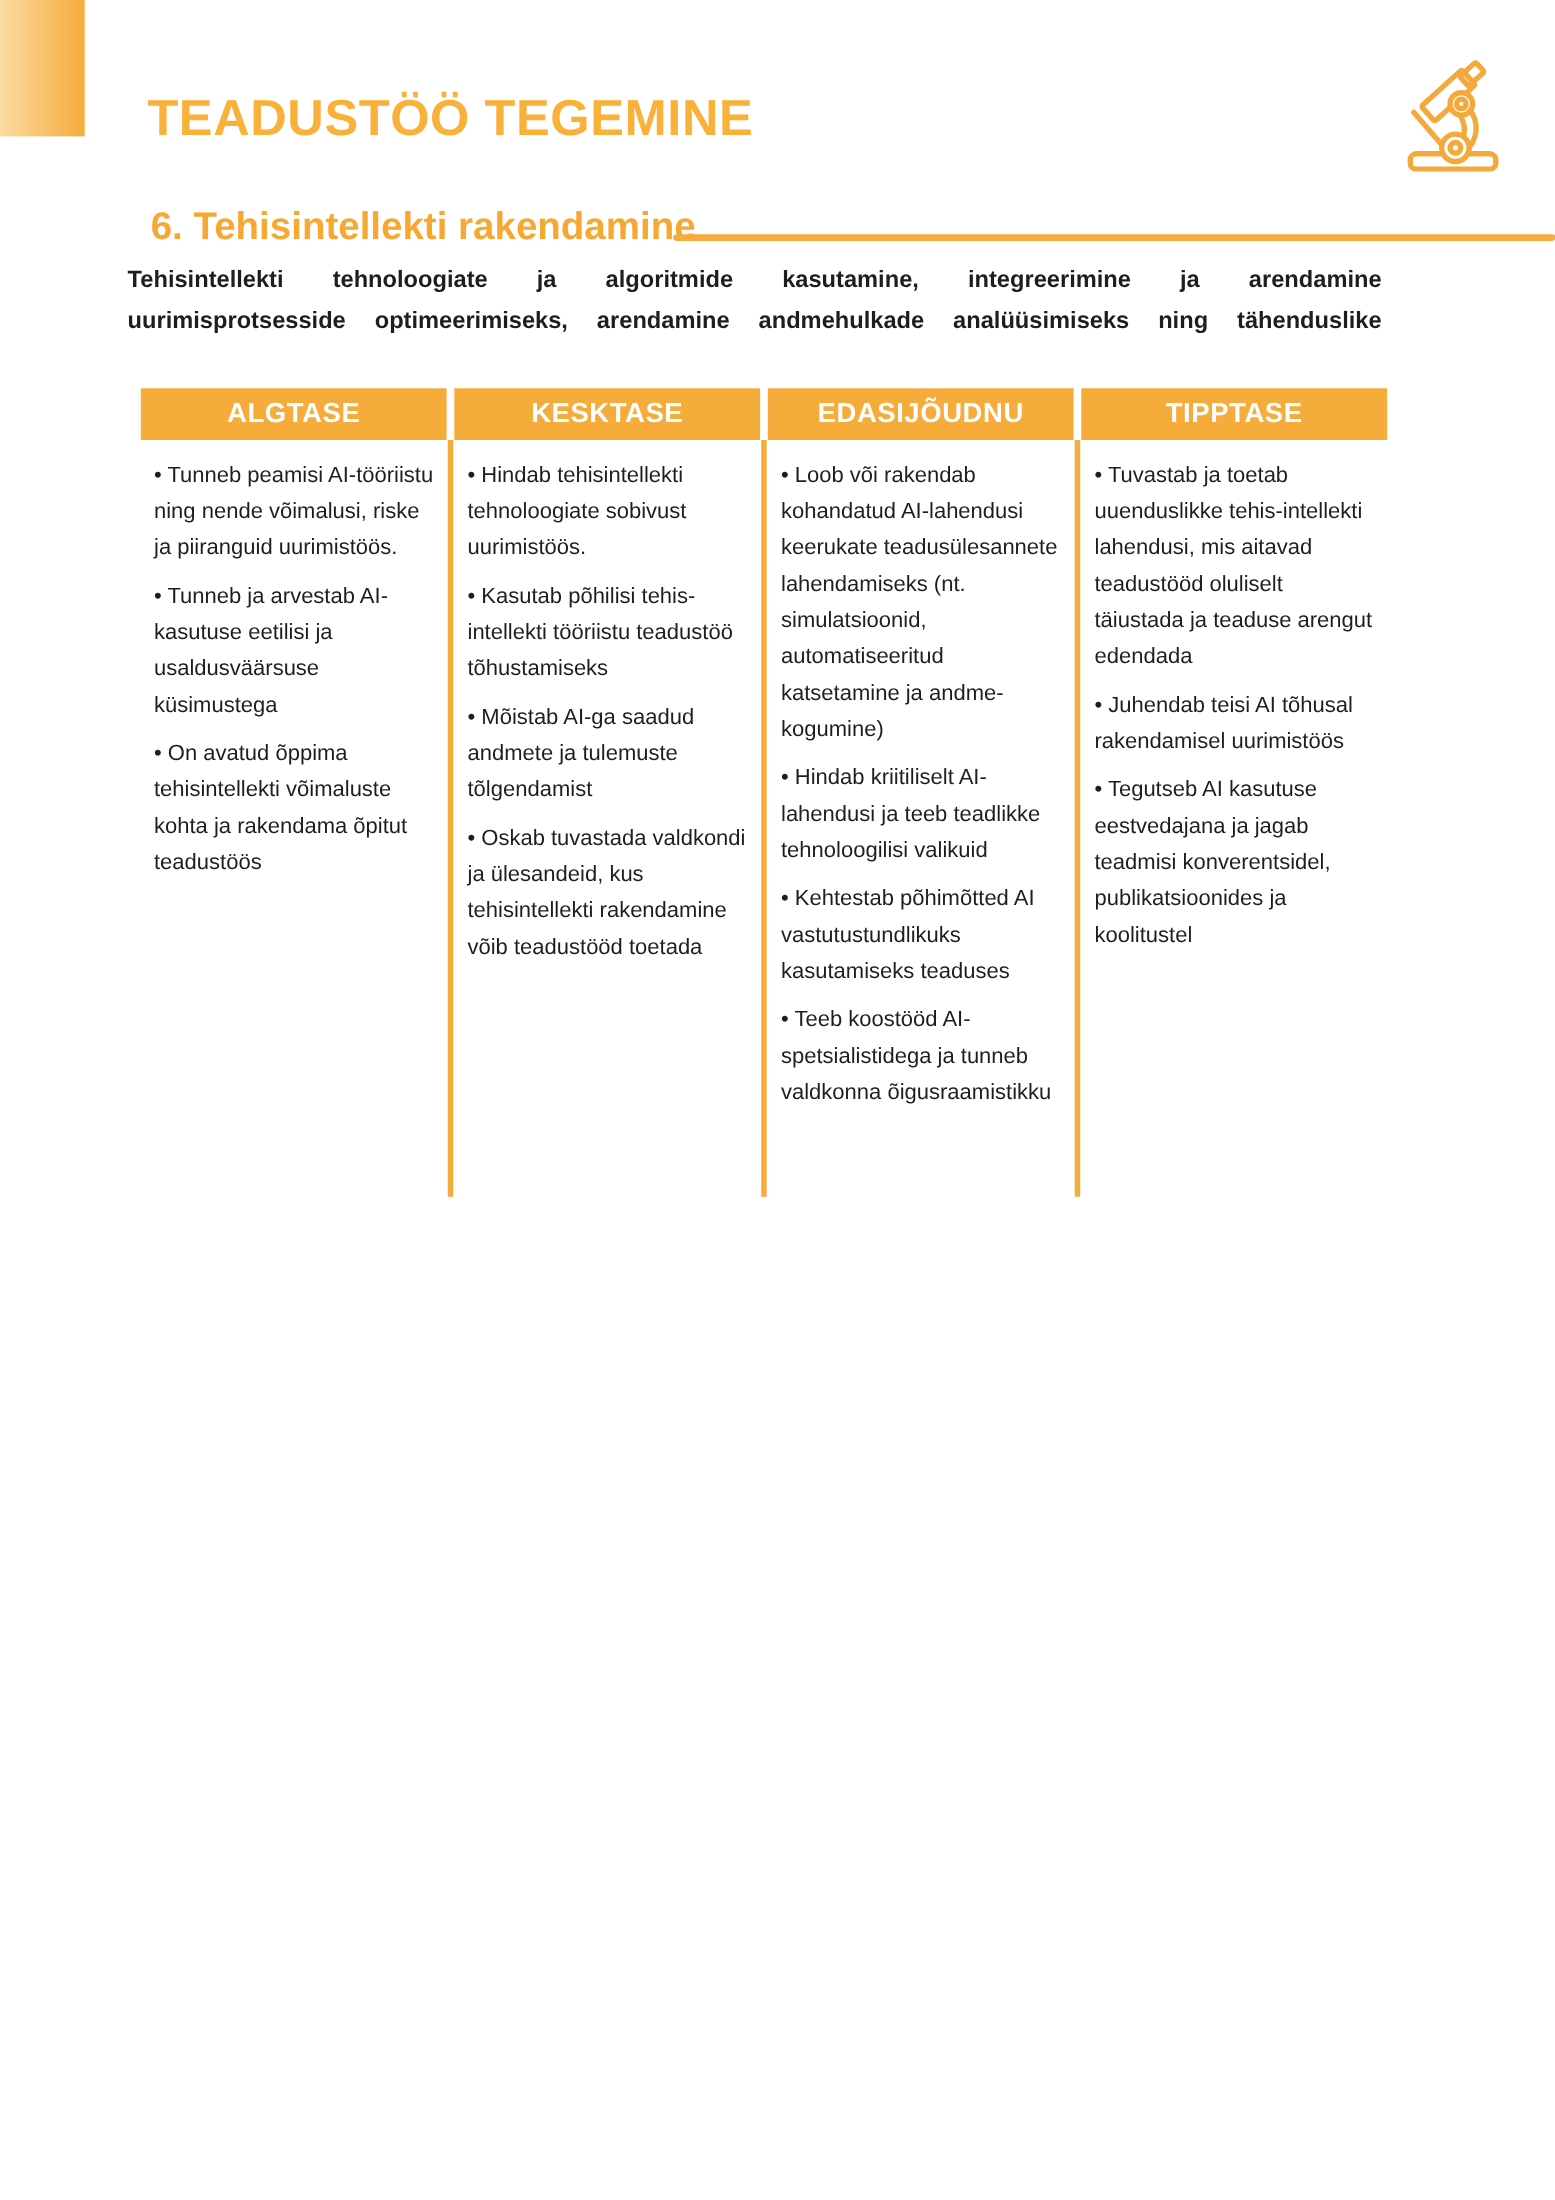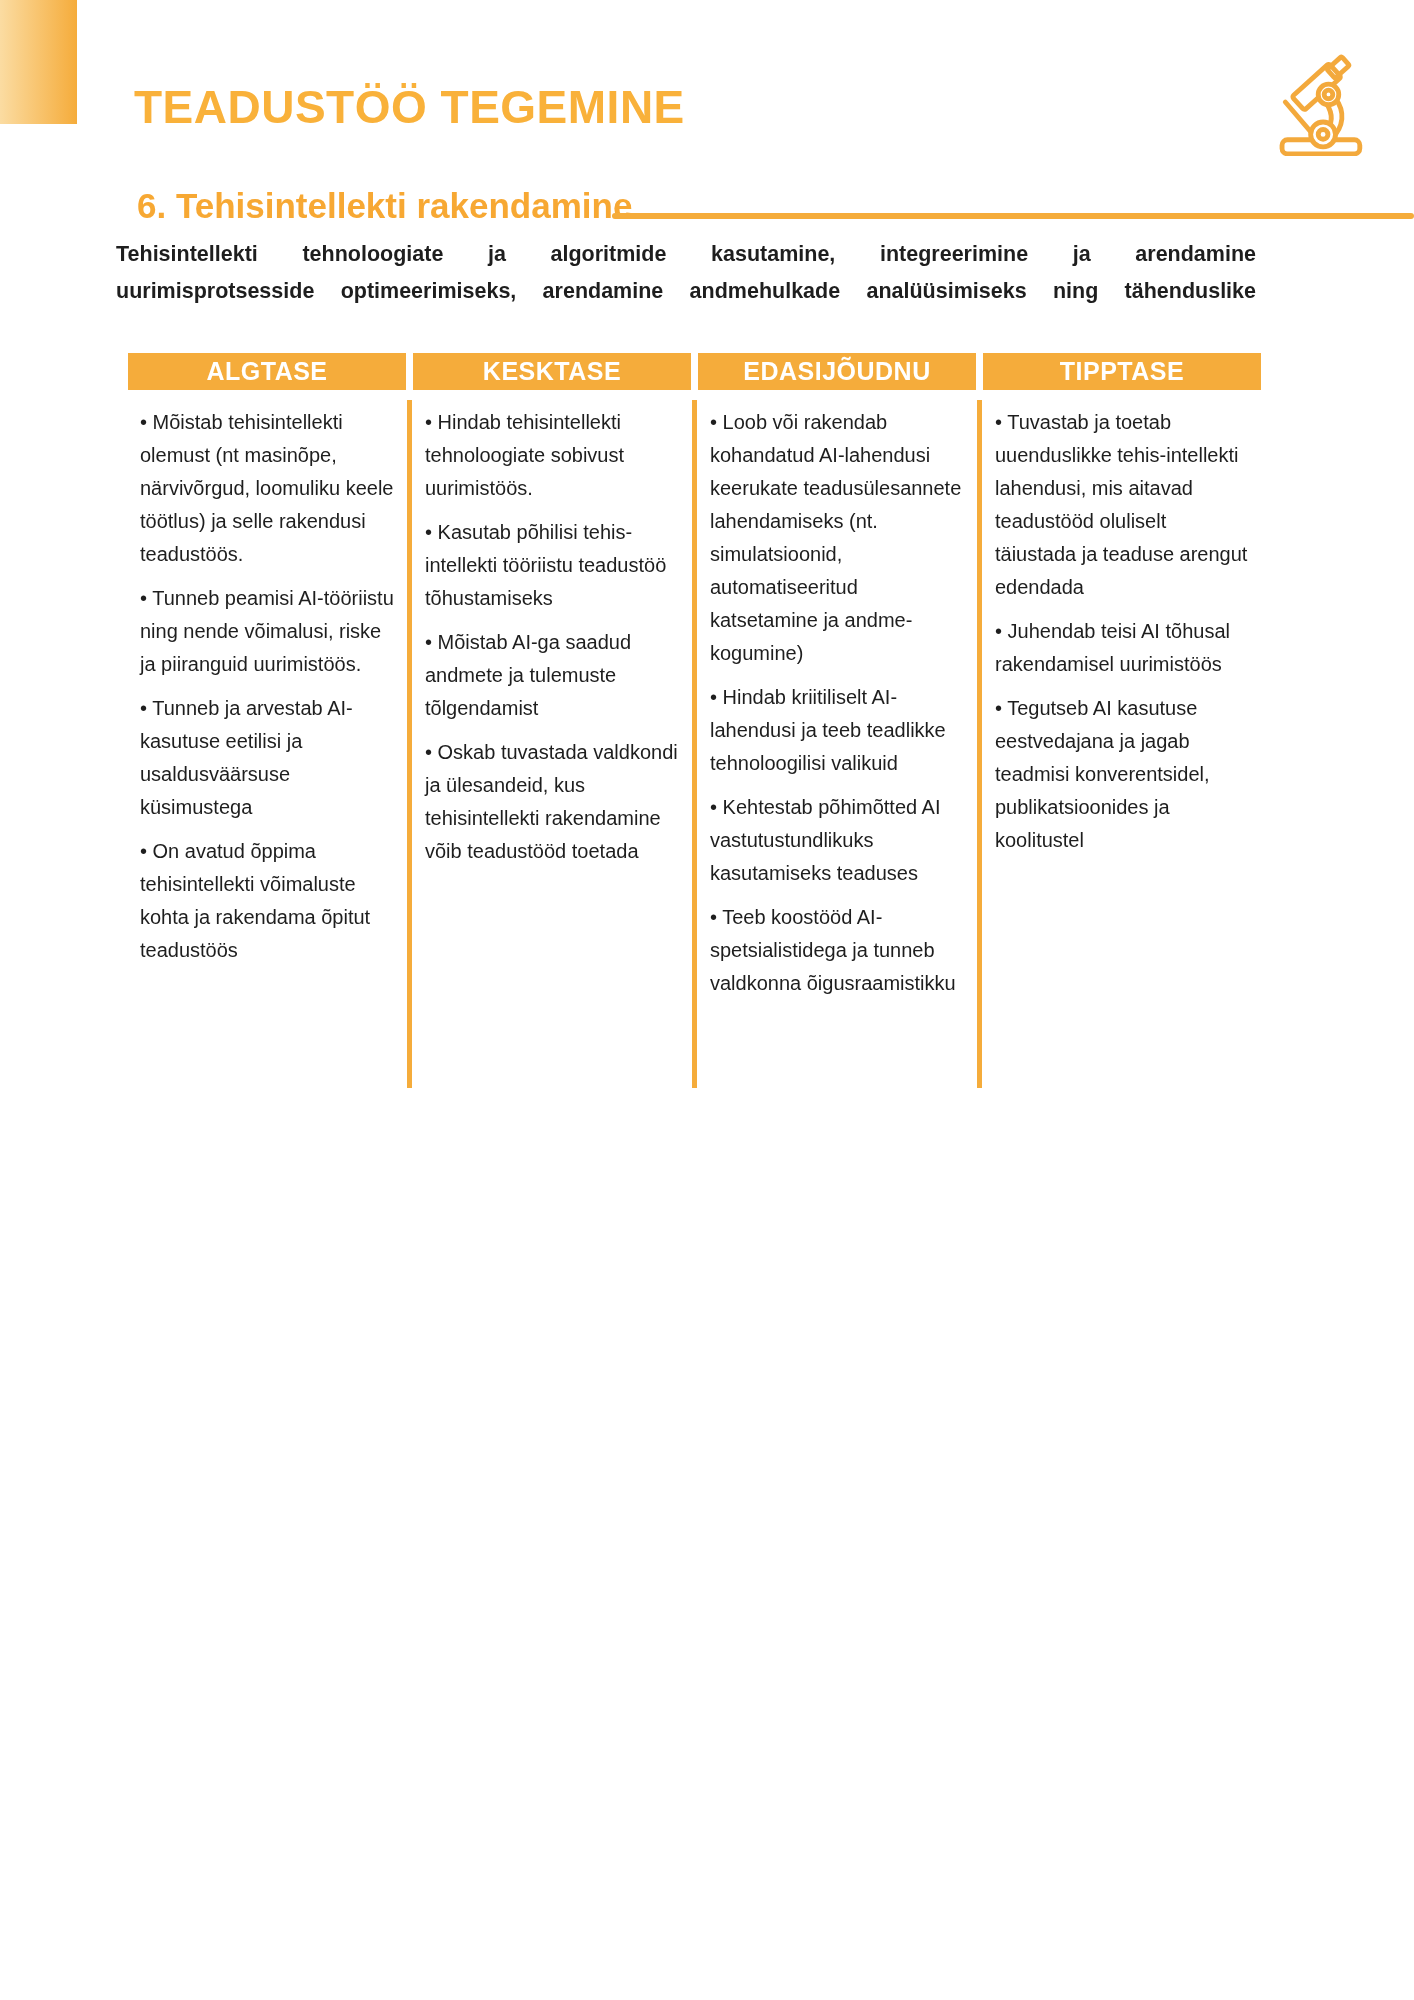--- a/index.html
+++ b/index.html
@@ -75,21 +75,21 @@
     left:128px; top:353px;
     display:flex;
     gap:7px;
   }
   .level-col {
     position:relative;
     width:278px;
     flex:0 0 278px;
   }
   .level-header {
-    height:37px;
+    height:47px;
     background:var(--accent);
     color:#ffffff;
     font-size:25px;
     font-weight:bold;
     letter-spacing:0.5px;
     display:flex;
     align-items:center;
     justify-content:center;
   }
   .level-body {
@@ -143,21 +143,20 @@
 
   <div class="intro">
       <div class="intro-line">Tehisintellekti tehnoloogiate ja algoritmide kasutamine, integreerimine ja arendamine</div>
       <div class="intro-line">uurimisprotsesside optimeerimiseks, arendamine andmehulkade analüüsimiseks ning tähenduslike</div>
     </div>
 
   <div class="levels-table">
     <div class="level-col">
       <div class="level-header">ALGTASE</div>
       <div class="level-body">
-          <p class="bullet">• Mõistab tehisintellekti olemust (nt masinõpe, närvivõrgud, loomuliku keele töötlus) ja selle rakendusi teadustöös.</p>
           <p class="bullet">• Tunneb peamisi AI-tööriistu ning nende võimalusi, riske ja piiranguid uurimistöös.</p>
           <p class="bullet">• Tunneb ja arvestab AI-kasutuse eetilisi ja usaldusväärsuse küsimustega</p>
           <p class="bullet">• On avatud õppima tehisintellekti võimaluste kohta ja rakendama õpitut teadustöös</p>
         </div>
     </div>
 
     <div class="level-col">
       <div class="level-header">KESKTASE</div>
       <div class="level-body">
           <p class="bullet">• Hindab tehisintellekti tehnoloogiate sobivust uurimistöös.</p>

